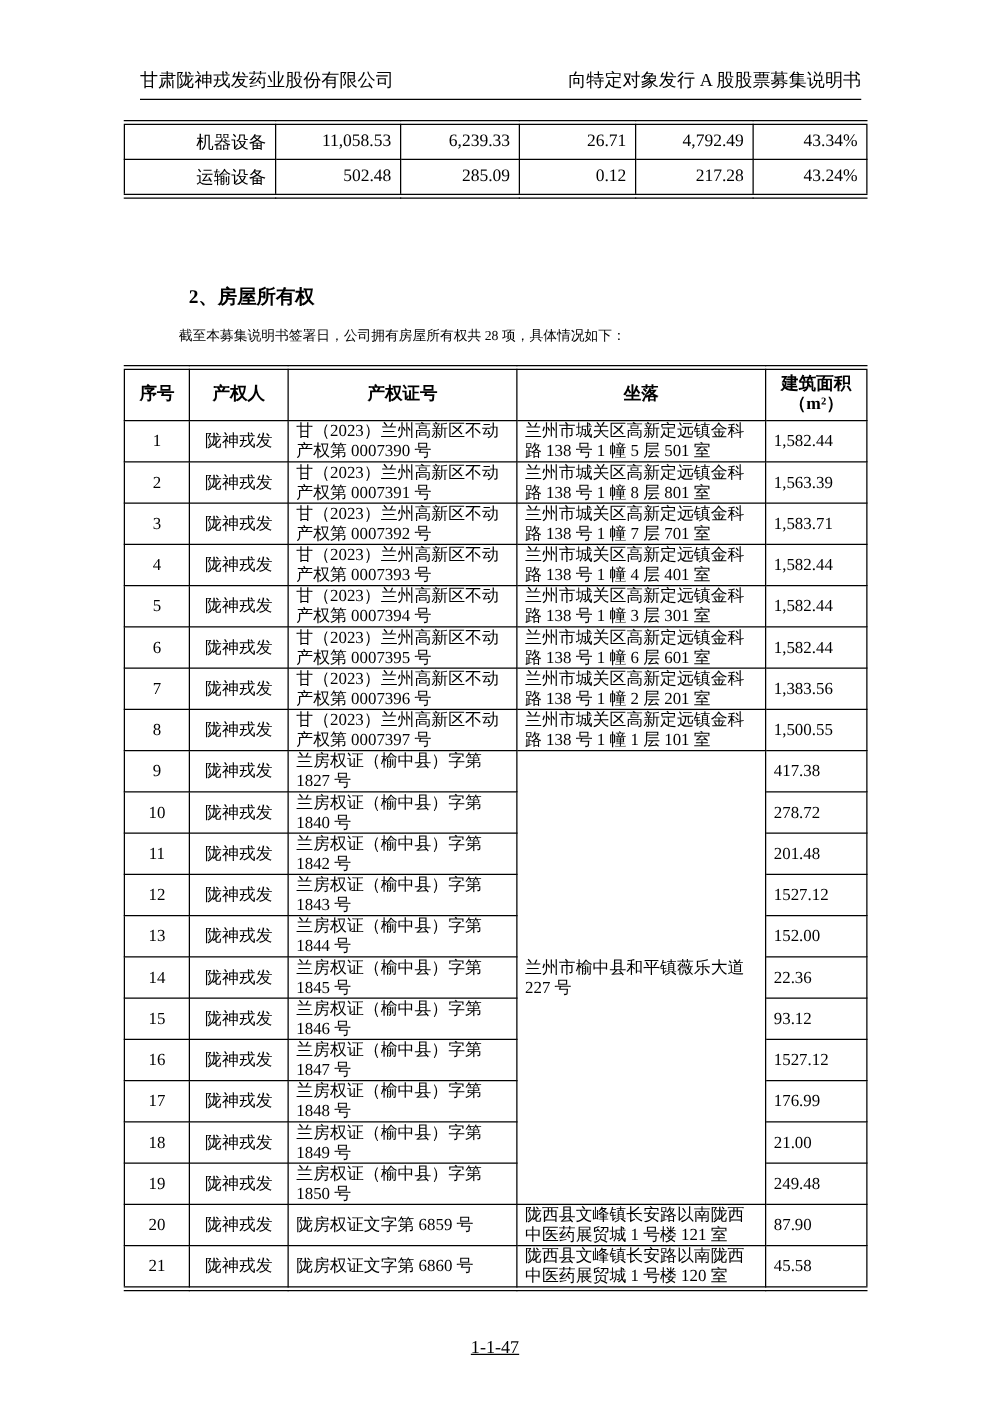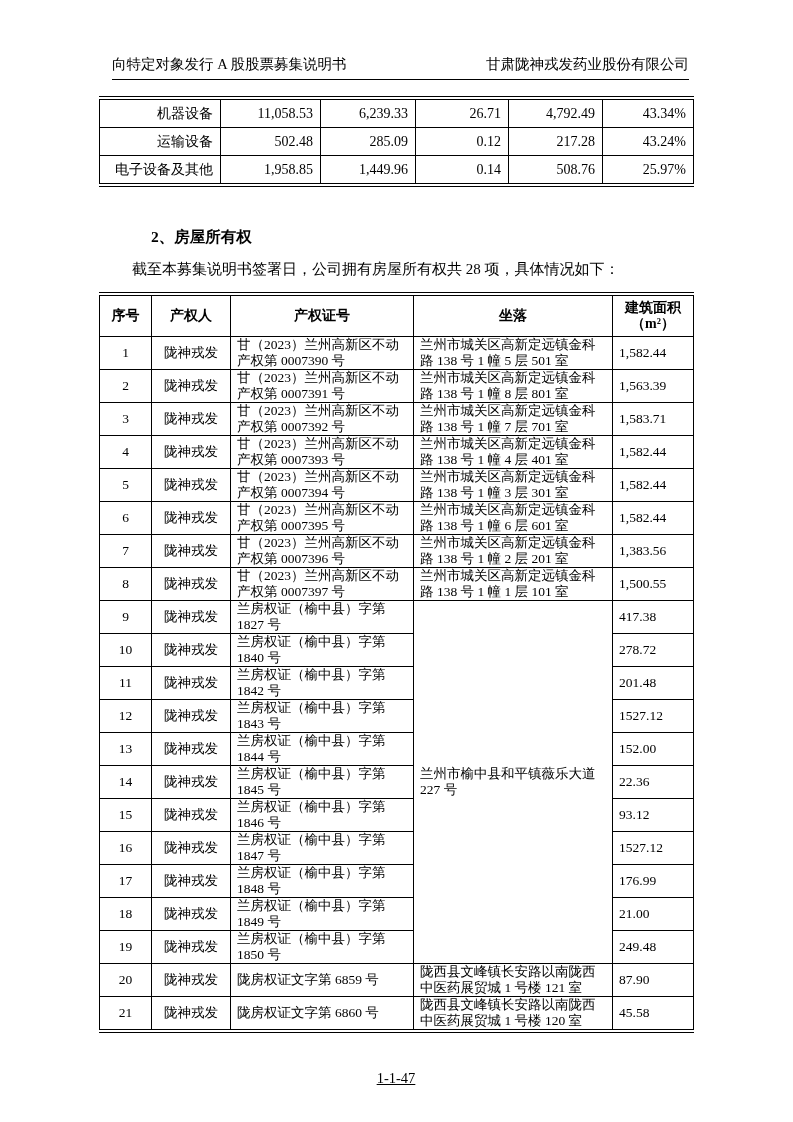--- a/index.html
+++ b/index.html
@@ -58,23 +58,23 @@
     position: absolute;
     top: 227px;
     left: 151px;
     font-family: Liberation Serif, serif;
     font-weight: bold;
     font-size: 15.5px;
   }
   .section-intro {
     position: absolute;
     top: 259px;
-    left: 102px;
+    left: 121px;
     width: 580px;
-    font-size: 15px;
+    font-size: 11px;
     line-height: 21px;
     text-indent: 2em;
   }
 
   
   table.property-table { top: 292px; font-size: 13.5px; }
   .property-table th {
     font-size: 14px;
     font-weight: bold;
     text-align: center;
@@ -104,22 +104,22 @@
     width: 594px;
     text-align: center;
     font-size: 14.5px;
     text-decoration: underline;
   }
 </style>
 </head>
 <body>
 
 <div class="page-header">
+  <span>甘肃陇神戎发药业股份有限公司</span>
   <span>向特定对象发行 A 股股票募集说明书</span>
-  <span>甘肃陇神戎发药业股份有限公司</span>
 </div>
 
 <table class="doc-table asset-table">
   <colgroup>
     <col style="width:121px">
       <col style="width:100px">
       <col style="width:95px">
     <col style="width:93px">
       <col style="width:94px">
       <col style="width:91px">
@@ -134,28 +134,20 @@
         <td class="num">43.34%</td>
       </tr>
       <tr>
         <td class="label">运输设备</td>
         <td class="num">502.48</td>
         <td class="num">285.09</td>
         <td class="num">0.12</td>
         <td class="num">217.28</td>
         <td class="num">43.24%</td>
       </tr>
-      <tr>
-        <td class="label">电子设备及其他</td>
-        <td class="num">1,958.85</td>
-        <td class="num">1,449.96</td>
-        <td class="num">0.14</td>
-        <td class="num">508.76</td>
-        <td class="num">25.97%</td>
-      </tr>
     </tbody>
 </table>
 
 <div class="section-heading">2、房屋所有权</div>
 
 <div class="section-intro">截至本募集说明书签署日，公司拥有房屋所有权共 28 项，具体情况如下：</div>
 
 <table class="doc-table property-table">
   <colgroup>
     <col style="width:52px">

